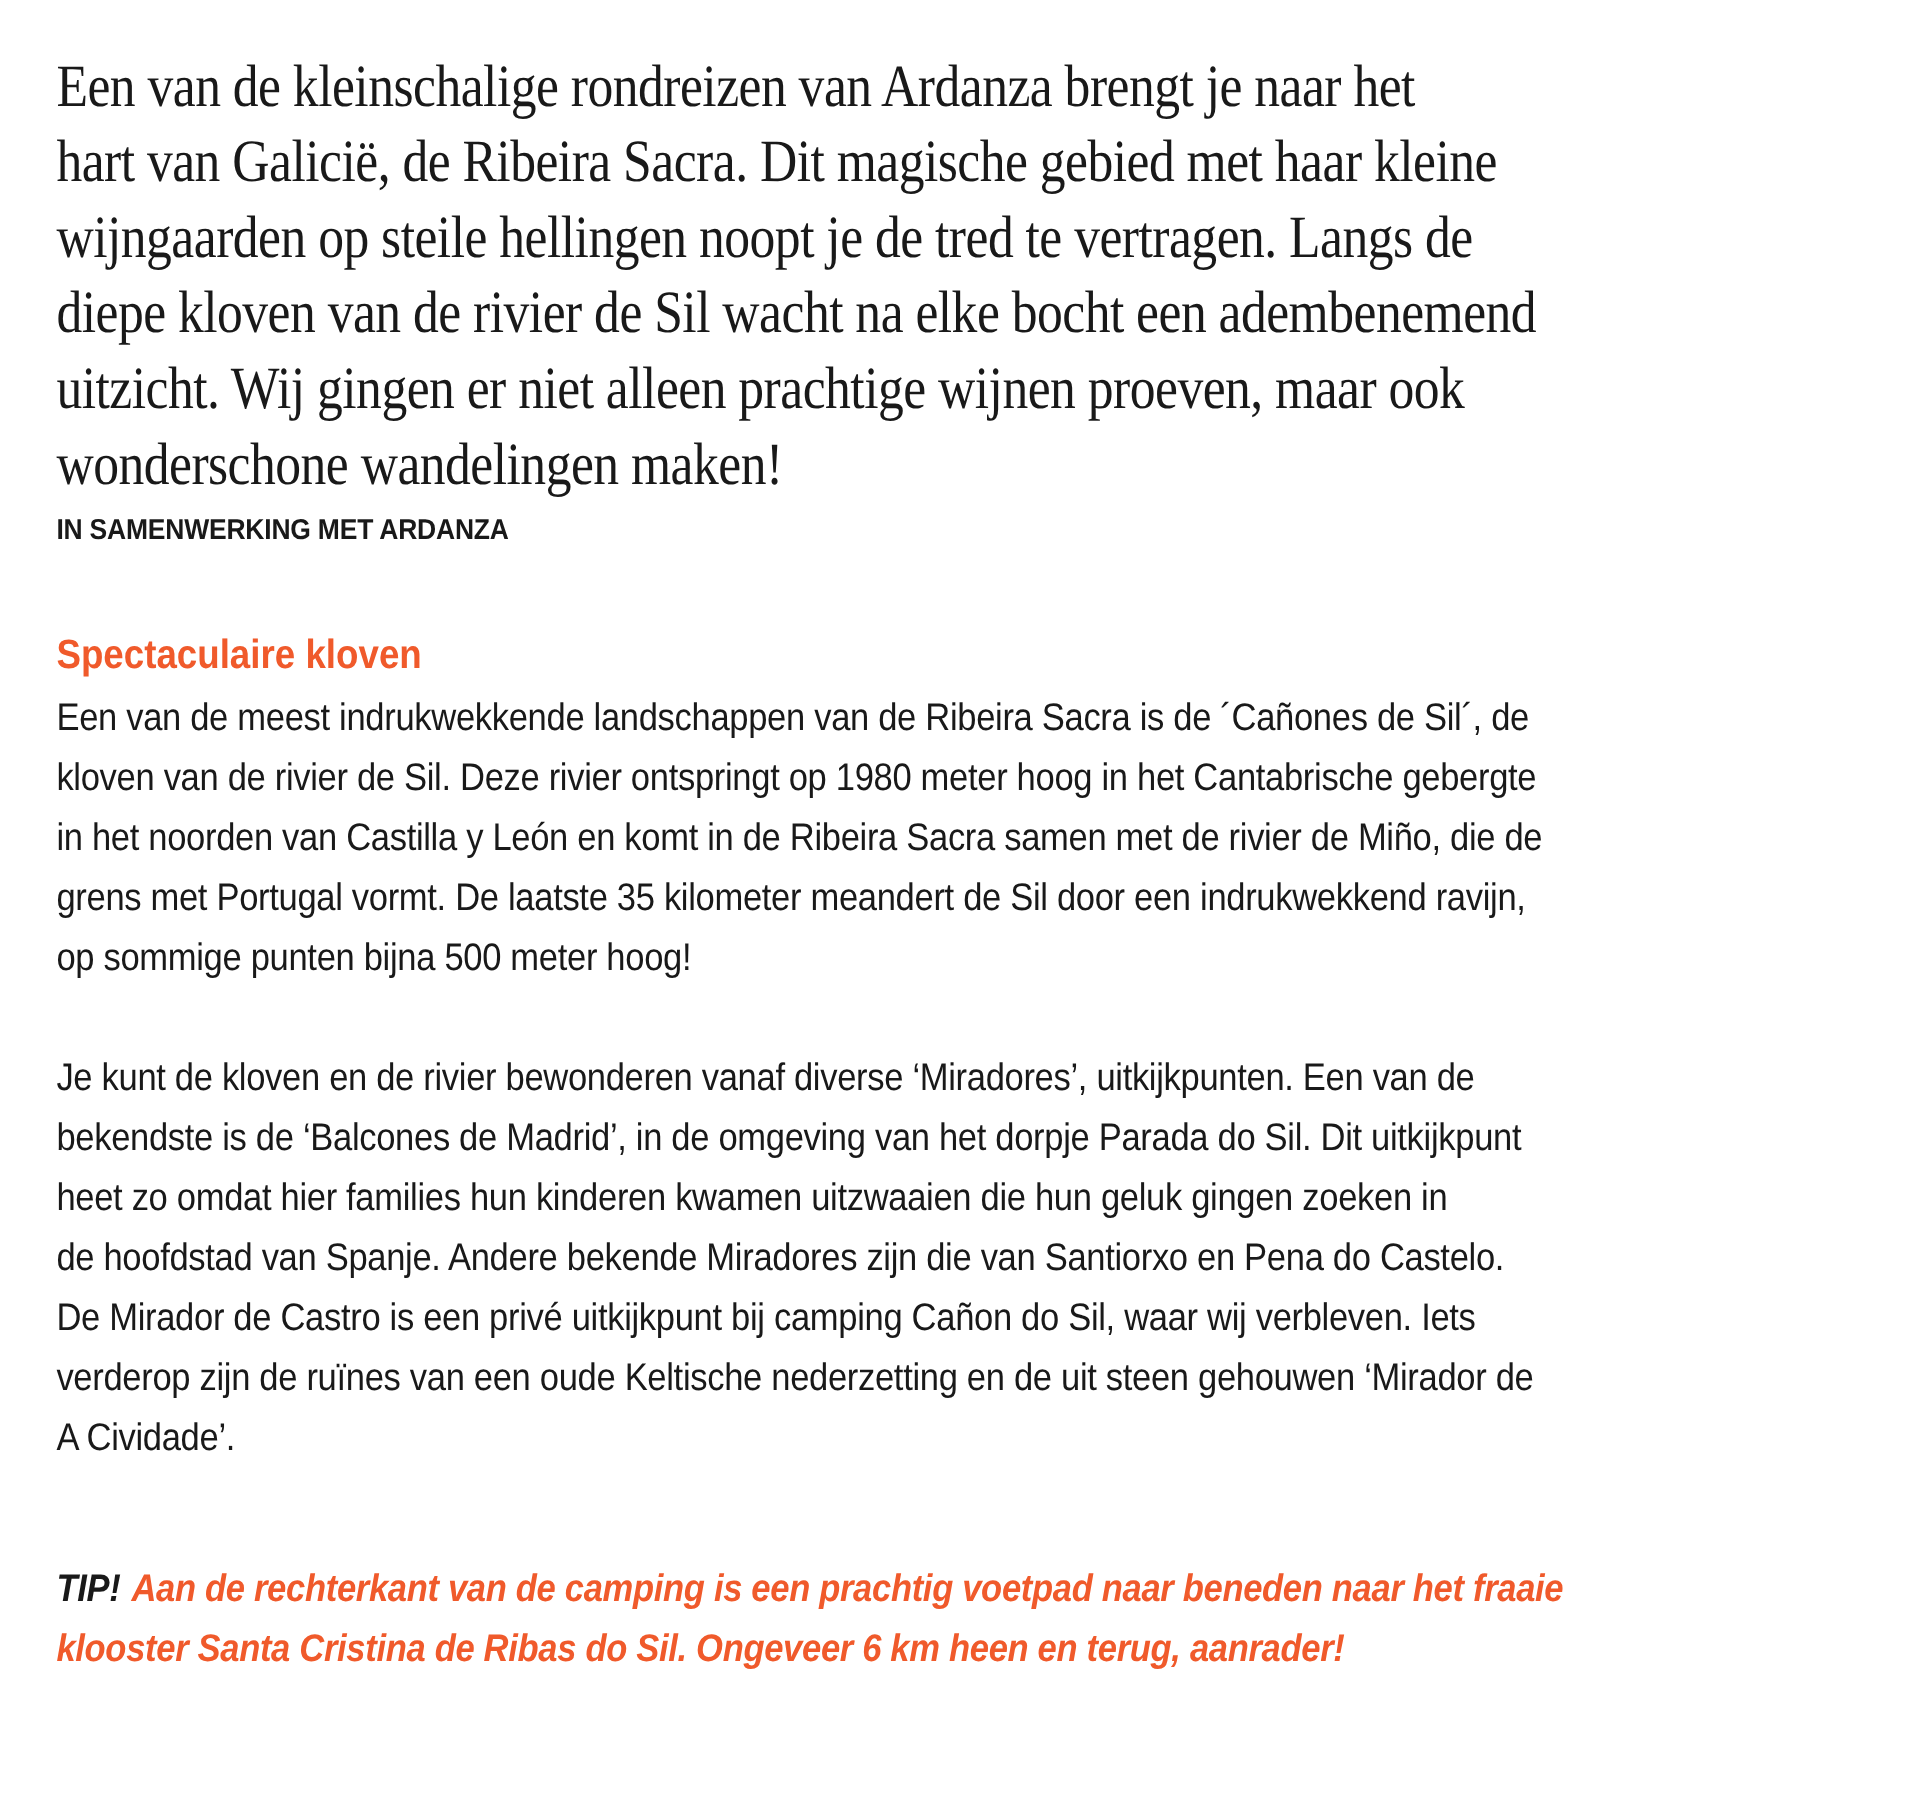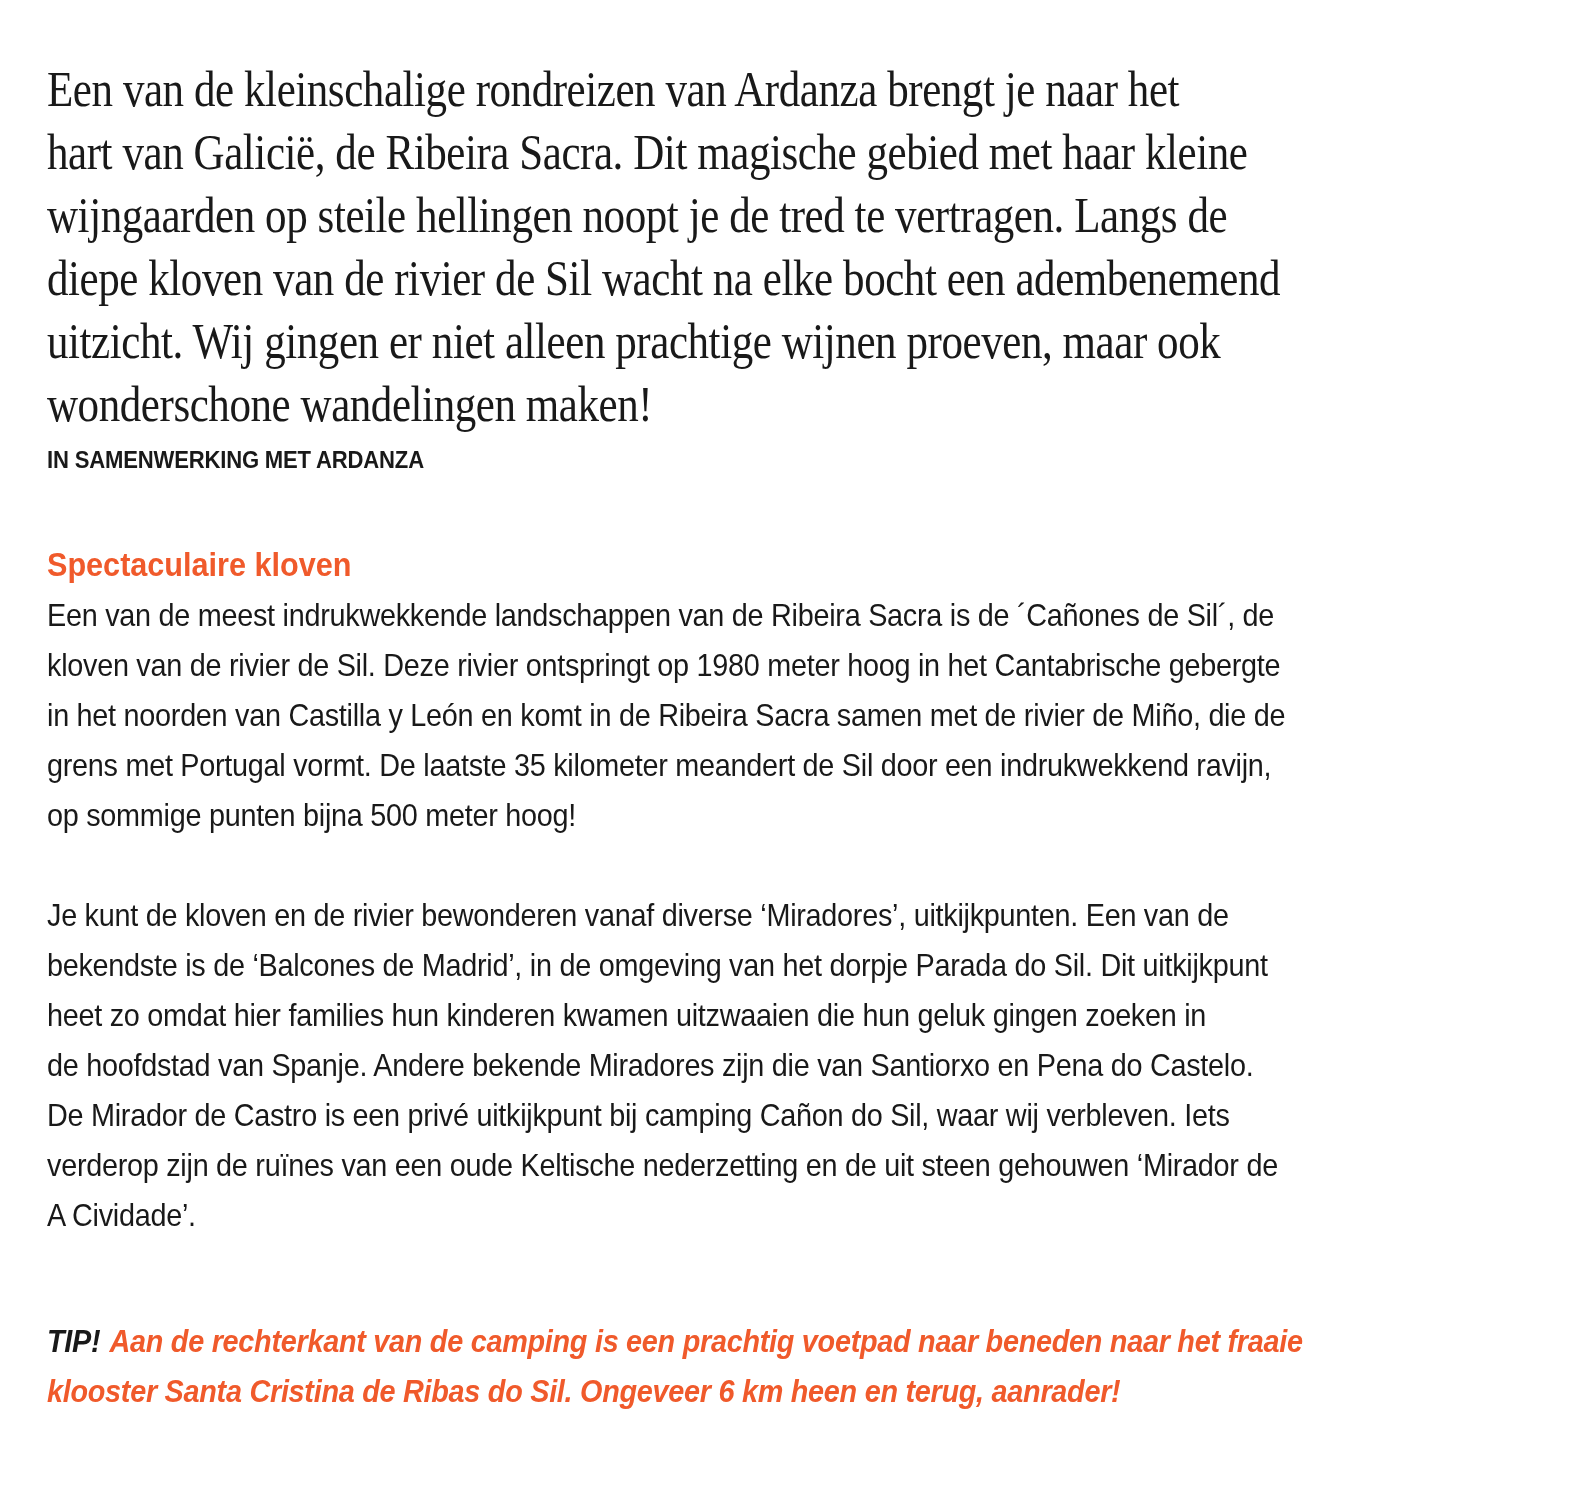--- a/index.html
+++ b/index.html
@@ -11,21 +11,21 @@
   html, body { margin: 0; padding: 0; }
   body {
     width: 1593px;
     height: 1500px;
     background: var(--background);
     color: var(--text-color);
     overflow: hidden;
     font-family: "Liberation Sans", sans-serif;
   }
   .article {
-    padding: 58px 0 0 47px;
+    padding: 40px 0 0 47px;
   }
   
   .intro {
     margin: 0;
     font-family: "Liberation Serif", serif;
     font-size: 50px;
     line-height: 63px;
     font-weight: 400;
     letter-spacing: -0.5px;
     white-space: pre;

